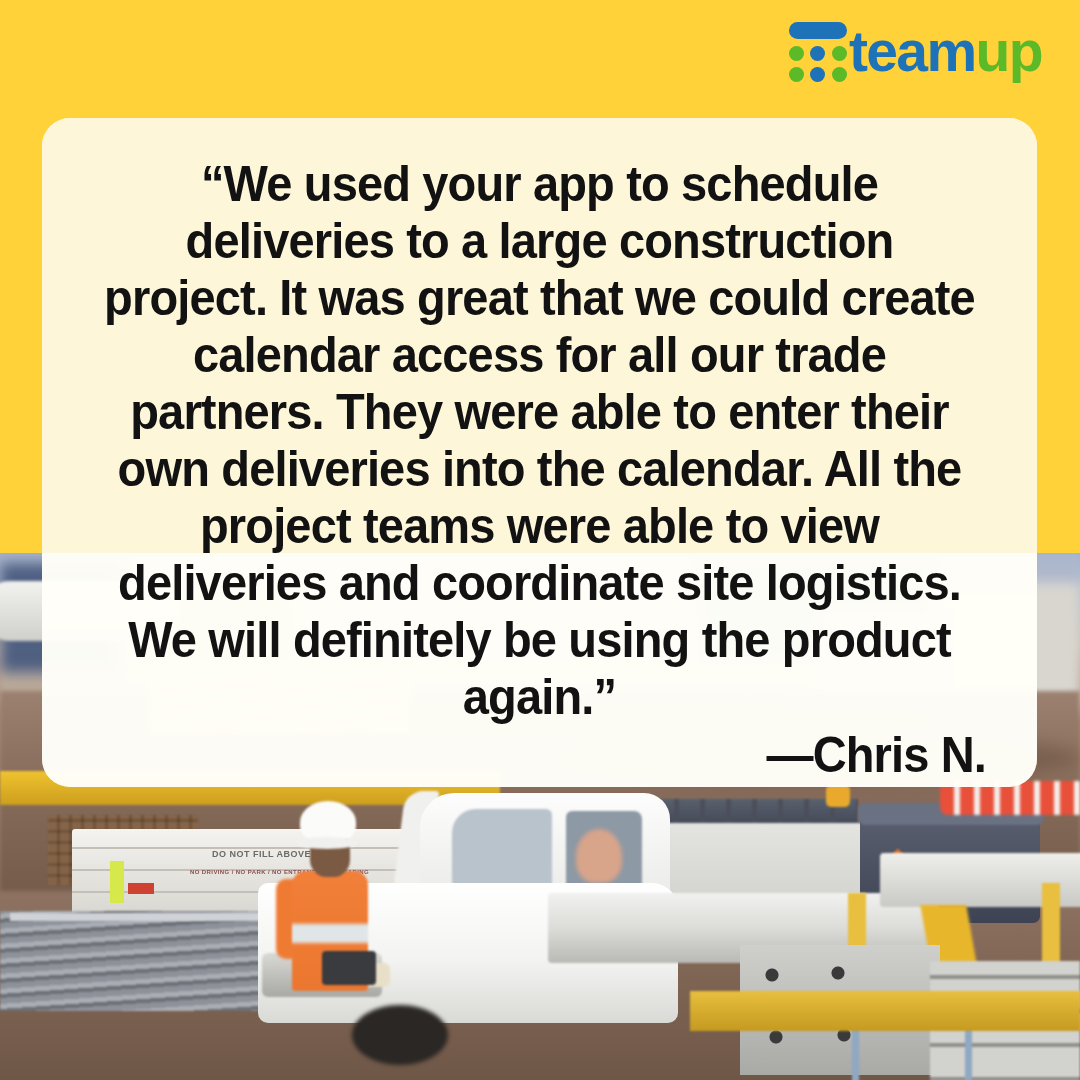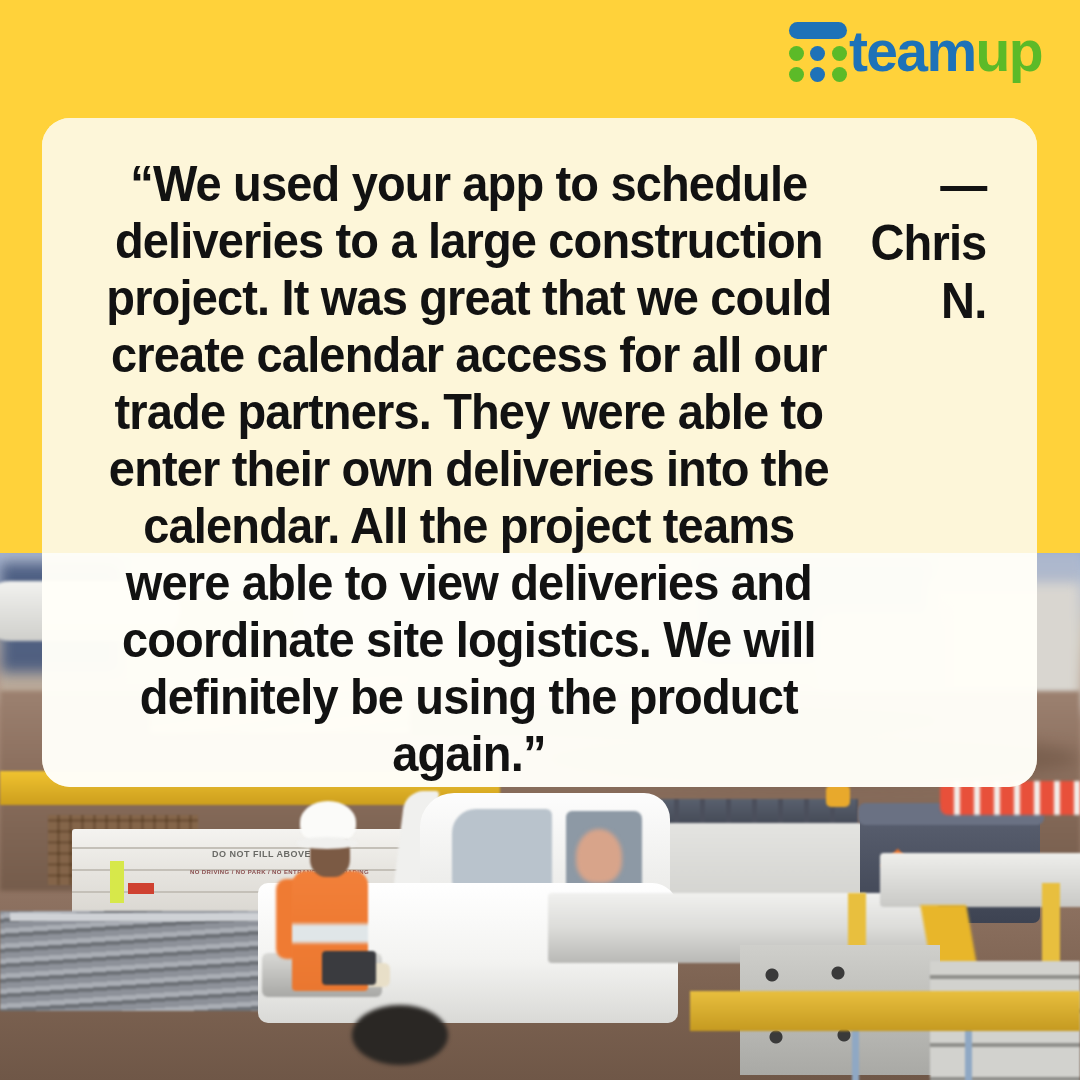--- a/index.html
+++ b/index.html
@@ -153,21 +153,21 @@
   .quote-card {
     position:absolute; left:42px; top:118px; width:995px; height:669px;
     border-radius:28px; overflow:hidden;
     background:rgba(255,250,220,0.90);
     backdrop-filter:blur(0px);
   }
   
   .card-wash-top { position:absolute; left:0; top:0; width:100%; height:435px; background:#FDF6D9; }
   .card-wash-bottom { position:absolute; left:0; top:435px; width:100%; height:234px; background:rgba(255,255,255,0.78); }
 
-  .quote-inner { position:absolute; inset:0; padding:38px 34px 22px 34px; display:flex; flex-direction:row; justify-content:flex-start; }
+  .quote-inner { position:absolute; inset:0; padding:38px 34px 22px 34px; display:flex; flex-direction:column; justify-content:flex-start; }
   .quote-text {
     font-family:"Liberation Sans", sans-serif;
     font-weight:700;
     font-size:50px;
     line-height:57px;
     letter-spacing:-0.9px;
     color:#121212;
     text-align:center;
     transform:scaleX(0.94);
     transform-origin:center top;

